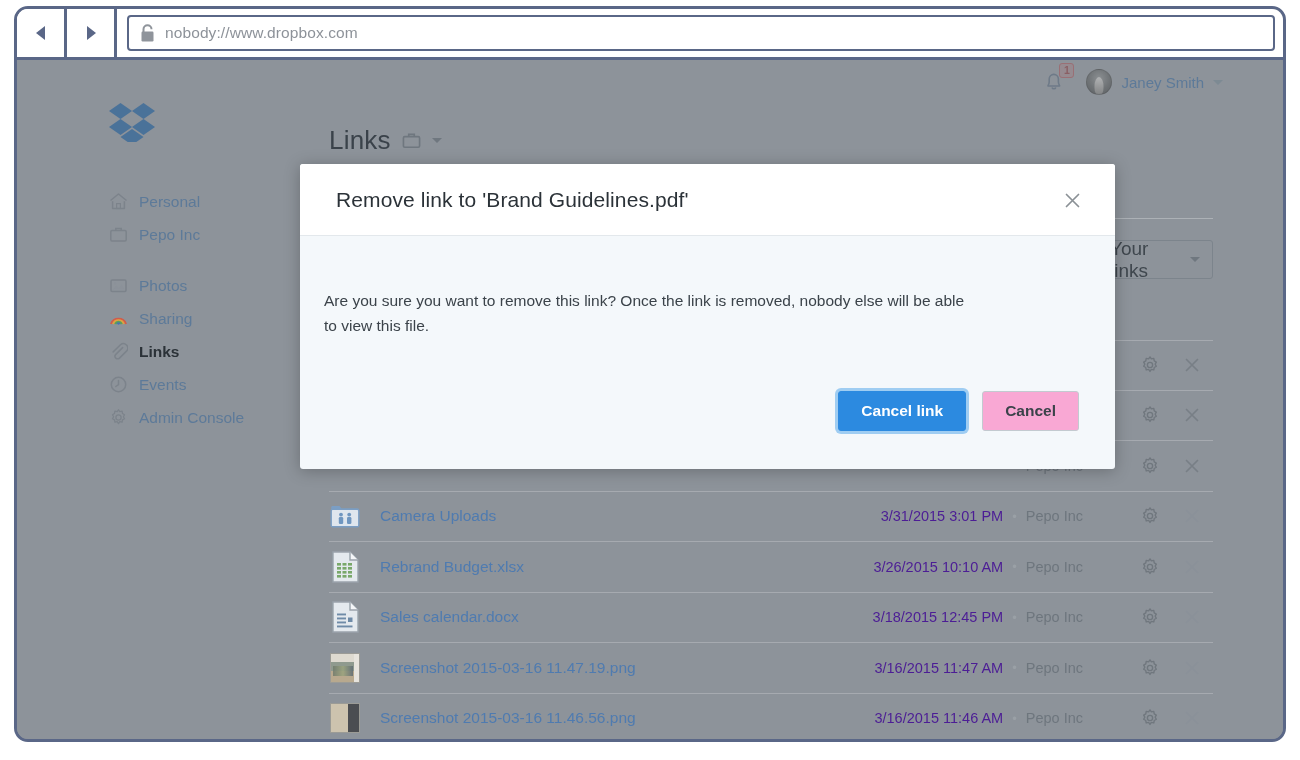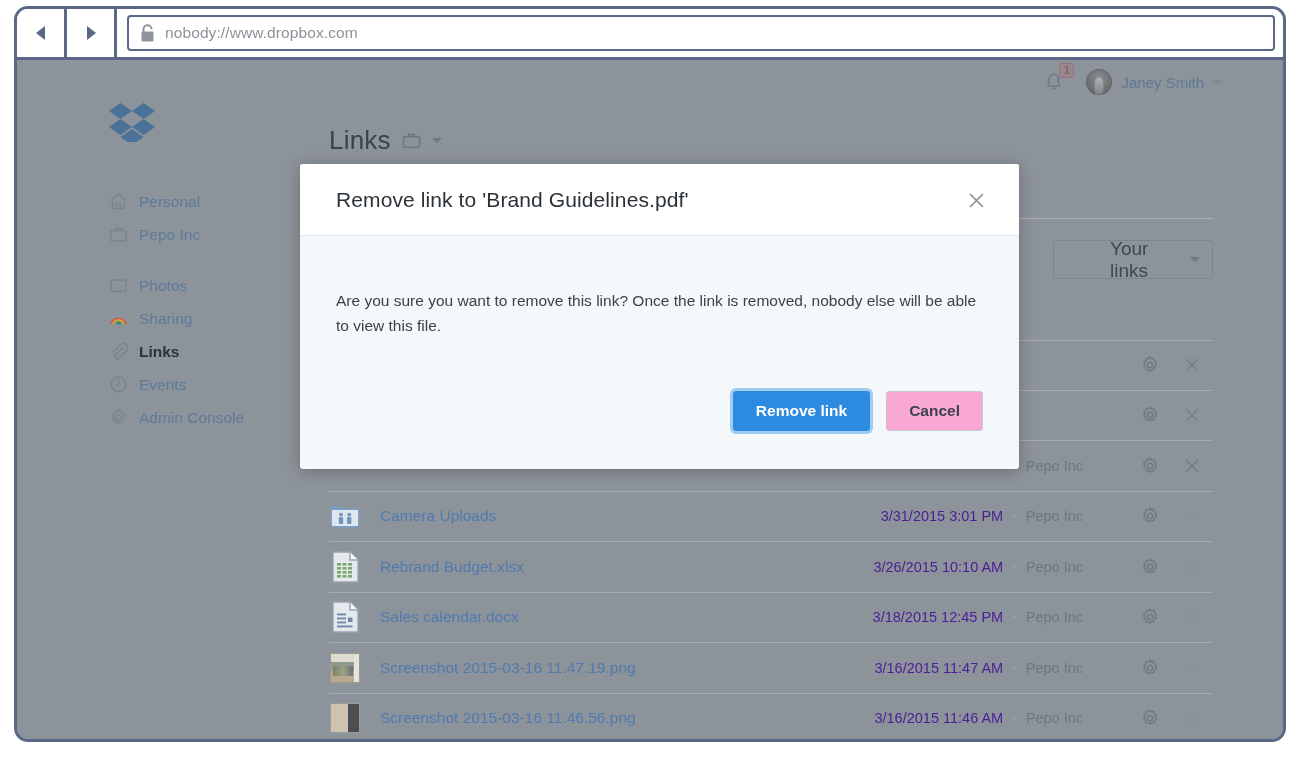--- a/index.html
+++ b/index.html
@@ -172,36 +172,36 @@
   }
 
   
   #modal-overlay {
     position: absolute; left:0; top:0; width:100%; height:100%;
     pointer-events: none;
   }
   #modal {
     position: absolute;
     left: 283px; top: 104px;
-    width: 719px;
+    width: 815px;
     background: #f4f8fb;
     border-radius: 3px;
     box-shadow: 0 2px 16px rgba(0,0,0,.25);
     overflow: hidden;
     pointer-events: auto;
   }
   #modal-header {
     background: #ffffff;
     border-bottom: 1px solid #e3e8ec;
     padding: 24px 28px 23px 36px;
     display: flex; align-items: center; justify-content: space-between;
   }
   #modal-title { font-size: 21px; color: #2b3238; letter-spacing: .1px; }
   #modal-close { cursor: pointer; padding: 2px 6px; line-height: 0; }
-  #modal-body { padding: 36px 36px 0 36px; }
+  #modal-body { padding: 36px 36px 0 24px; }
   #modal-text {
     font-size: 15.5px; color: #3b434a; line-height: 1.62;
     max-width: 650px;
   }
   #modal-actions {
     display: flex; justify-content: flex-end; gap: 16px;
     padding: 38px 36px 38px 36px;
   }
   .btn {
     font-family: "Liberation Sans", sans-serif;
@@ -587,20 +587,20 @@
           <span id="modal-close">
             <svg width="17" height="17" viewBox="0 0 17 17">
               <path d="M2.5 2.5 14.5 14.5M14.5 2.5 2.5 14.5" stroke="#8b9196" stroke-width="1.7" stroke-linecap="round"></path>
             </svg>
           </span>
         </div>
         <div id="modal-body">
           <p id="modal-text">Are you sure you want to remove this link? Once the link is removed, nobody else will be able to view this file.</p>
         </div>
         <div id="modal-actions">
-          <button class="btn" id="btn-remove">Remove link</button>
+          <button class="btn" id="btn-remove">Cancel link</button>
           <button class="btn" id="btn-cancel">Cancel</button>
         </div>
       </div>
     </div>
 
   </div>
 </div>
 
 </body></html>

